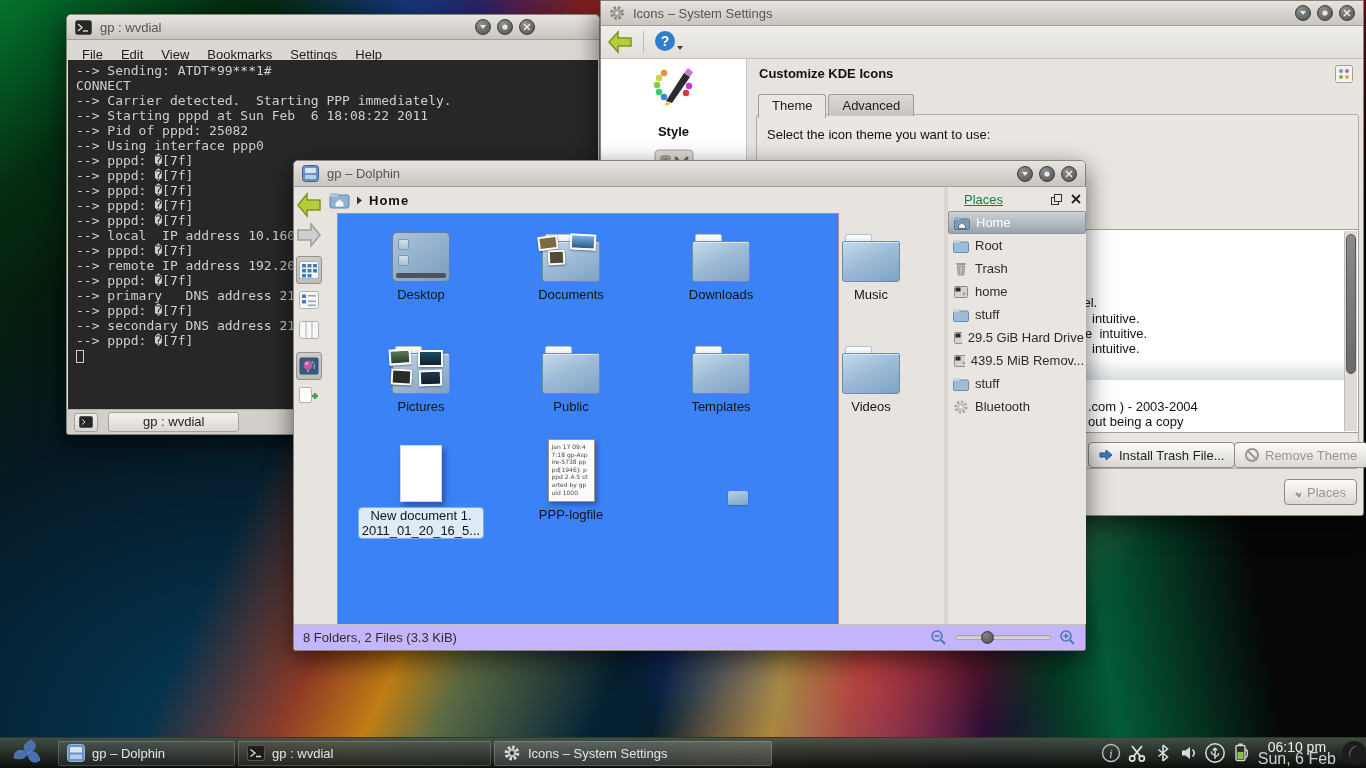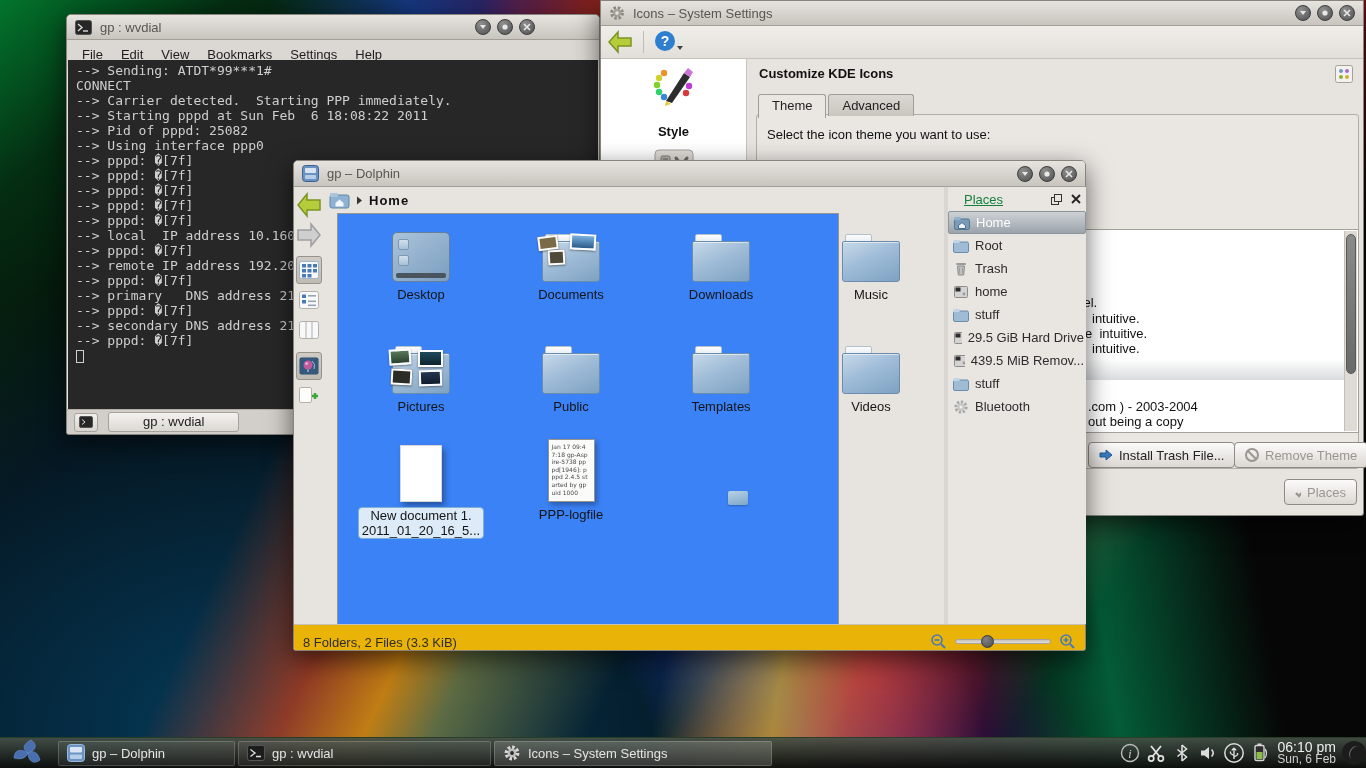--- a/index.html
+++ b/index.html
@@ -68,31 +68,31 @@
   .xdoc{width:42px;height:57px;background:#fff;border:1px solid #d6d6d6;box-shadow:3px 4px 6px rgba(0,0,0,.35)}
   .xtxt{width:47px;height:63px;background:#fbfbfa;border:1px solid #97948e;box-shadow:2px 3px 5px rgba(0,0,0,.3);font:6px/7.6px "DejaVu Sans",sans-serif;color:#4a4a4a;padding:3px 2px 0 3px;white-space:pre-line;overflow:hidden;text-align:left}
   .artifact{position:absolute;left:390px;top:277px;width:20px;height:14px;border-radius:2px;background:linear-gradient(165deg,#b8d2e6,#7da6c9);box-shadow:0 1px 2px rgba(0,0,0,.25)}
   .splitter{position:absolute;left:650px;top:26px;bottom:26px;width:4px;background:#dad7d2}
   .places{position:absolute;left:654px;top:26px;bottom:26px;width:138px;background:#e9e6e1}
   .phead{display:flex;align-items:center;height:24px;padding:0 2px 0 16px;font-size:13px;color:#15803d}
   .phead .ptitle{text-decoration:underline}
   .phbtn{width:16px;height:16px;display:flex;align-items:center;justify-content:center;margin-left:4px}
   .pitem{display:flex;align-items:center;gap:6px;height:23px;padding:0 2px 0 5px;font-size:13px;color:#2c2c2c;white-space:nowrap;overflow:hidden}
   .pitem.sel{background:linear-gradient(#cdd2d6,#9ba3ab);color:#fff;border:1px solid #8c949c;border-radius:2px}
-  .dstatus{position:absolute;left:0;right:0;bottom:0;height:26px;background:#eab308;border-top:1px solid #c6c2bb;display:flex;align-items:flex-end;padding:0 9px;font-size:13px;color:#2d2d2d;border-radius:0 0 2px 2px}
+  .dstatus{position:absolute;left:0;right:0;bottom:0;height:26px;background:#c4b5fd;border-top:1px solid #c6c2bb;display:flex;align-items:center;padding:0 9px;font-size:13px;color:#2d2d2d;border-radius:0 0 2px 2px}
   .ztrack{width:96px;height:5px;background:linear-gradient(#c6c2bc,#dfdcd7);border:1px solid #a8a49d;border-radius:3px;position:relative;margin:0 8px}
   .zthumb{position:absolute;top:-5px;left:25px;width:13px;height:13px;border-radius:50%;background:radial-gradient(circle at 35% 28%,#828282,#4e4e4e);border:1px solid #3b3b3b}
   
   .panel{position:absolute;left:0;right:0;bottom:0;height:31px;background:linear-gradient(rgba(70,80,70,.92),rgba(12,14,12,.97));border-top:1px solid rgba(120,200,120,.25);display:flex;align-items:center}
   .task{height:25px;display:flex;align-items:center;gap:7px;padding:0 8px;margin-right:3px;background:rgba(255,255,255,.07);border:1px solid rgba(255,255,255,.18);border-radius:2px;color:#e4e4e4;font-size:13px;white-space:nowrap;overflow:hidden}
   .task.active{background:rgba(255,255,255,.16)}
   .trayico{width:26px;height:22px;display:flex;align-items:center;justify-content:center}
   .clock{text-align:center;color:#efefef;line-height:12px;margin:0 4px}
   .clock .time{font-size:14px}
-  .clock .date{font-size:12px;color:#cfcfcf}
+  .clock .date{font-size:16px;color:#cfcfcf}
 </style>
 </head>
 <body>
 
 <div class="wall"></div>
 
 <div class="win" style="left:66px;top:14px;width:534px;height:421px">
   <div class="tbar">
     <svg width="17" height="15">
         <rect x="0.5" y="0.5" width="16" height="14" rx="2" fill="#262626" stroke="#555"></rect>

